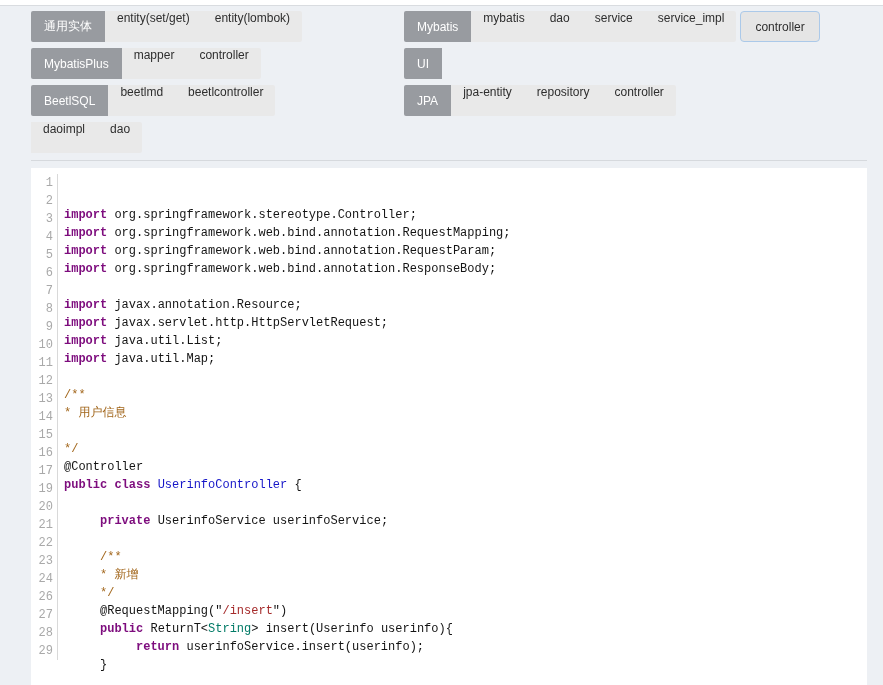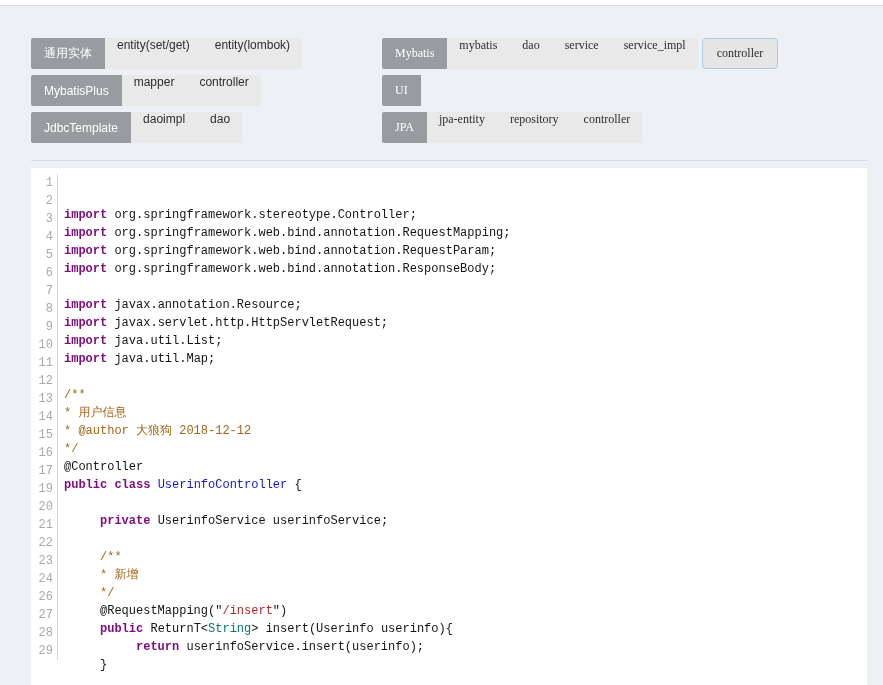--- a/index.html
+++ b/index.html
@@ -2,23 +2,23 @@
 <html style="--c-keyword: #7d0c7d; --c-comment: #a2661b; --c-type: #1616c8; --c-string: #a52a2a; --c-generic: #007a66; --c-plain: #141414; --c-accent: #abc9e9;"><head>
 <meta charset="utf-8">
 <style>
   html,body{margin:0;padding:0;}
   body{
     width:883px;height:685px;position:relative;overflow:hidden;
     background:#edf0f4;
     font-family:"Liberation Sans",sans-serif;
   }
   .topstrip{position:absolute;top:0;left:0;right:0;height:5px;background:#ffffff;border-bottom:1px solid #d9dce0;}
-  .toolbar-col{position:absolute;top:11px;display:flex;flex-direction:column;gap:6px;align-items:flex-start;margin-top:27px;}
+  .toolbar-col{position:absolute;top:11px;display:flex;flex-direction:column;gap:6px;align-items:flex-start;}
   .toolbar-col.left{left:31px;}
-  .toolbar-col.right{left:382px;font-family:Liberation Serif, serif;}
+  .toolbar-col.right{left:404px;}
   .group{display:flex;align-items:stretch;height:31px;font-size:12px;}
   .group-label{
     background:#989ba0;color:#ffffff;display:flex;align-items:center;
     padding:0 13px;border-radius:2px 0 0 2px;white-space:nowrap;
   }
   .group-opts{
     background:#e9e9e9;display:flex;align-items:flex-start;gap:21px;
     padding:0 10px;border-radius:0 2px 2px 0;color:#2e2e2e;
   }
   .opt{cursor:pointer;white-space:nowrap;padding:0 2px;}
@@ -59,21 +59,27 @@
       </div>
     </div>
     <div class="group">
       <div class="group-label">MybatisPlus</div>
       <div class="group-opts">
         <span class="opt">mapper</span>
         <span class="opt">controller</span>
       </div>
     </div>
     <div class="group">
-      <div class="group-label">JdbcTemplate</div>
+      <div class="group-label">BeetlSQL</div>
+      <div class="group-opts">
+        <span class="opt">beetlmd</span>
+        <span class="opt">beetlcontroller</span>
+      </div>
+    </div>
+    <div class="group">
       <div class="group-opts">
         <span class="opt">daoimpl</span>
         <span class="opt">dao</span>
       </div>
     </div>
   </div>
 <div class="toolbar-col right">
     <div class="group">
       <div class="group-label">Mybatis</div>
       <div class="group-opts">
@@ -105,21 +111,21 @@
     <div class="code-row"><span class="ln">3</span><span class="lc"><span class="tk-k">import</span><span class="tk-p"> org.springframework.web.bind.annotation.RequestParam;</span></span></div>
     <div class="code-row"><span class="ln">4</span><span class="lc"><span class="tk-k">import</span><span class="tk-p"> org.springframework.web.bind.annotation.ResponseBody;</span></span></div>
     <div class="code-row"><span class="ln">5</span><span class="lc"></span></div>
     <div class="code-row"><span class="ln">6</span><span class="lc"><span class="tk-k">import</span><span class="tk-p"> javax.annotation.Resource;</span></span></div>
     <div class="code-row"><span class="ln">7</span><span class="lc"><span class="tk-k">import</span><span class="tk-p"> javax.servlet.http.HttpServletRequest;</span></span></div>
     <div class="code-row"><span class="ln">8</span><span class="lc"><span class="tk-k">import</span><span class="tk-p"> java.util.List;</span></span></div>
     <div class="code-row"><span class="ln">9</span><span class="lc"><span class="tk-k">import</span><span class="tk-p"> java.util.Map;</span></span></div>
     <div class="code-row"><span class="ln">10</span><span class="lc"></span></div>
     <div class="code-row"><span class="ln">11</span><span class="lc"><span class="tk-c">/**</span></span></div>
     <div class="code-row"><span class="ln">12</span><span class="lc"><span class="tk-c">* 用户信息</span></span></div>
-    <div class="code-row"><span class="ln">13</span><span class="lc"><span class="tk-c">* @author 大狼狗 2018-12-12</span></span></div>
+    <div class="code-row"><span class="ln">13</span></div>
     <div class="code-row"><span class="ln">14</span><span class="lc"><span class="tk-c">*/</span></span></div>
     <div class="code-row"><span class="ln">15</span><span class="lc"><span class="tk-p">@Controller</span></span></div>
     <div class="code-row"><span class="ln">16</span><span class="lc"><span class="tk-k">public</span><span class="tk-p"> </span><span class="tk-k">class</span><span class="tk-p"> </span><span class="tk-t">UserinfoController</span><span class="tk-p"> {</span></span></div>
     <div class="code-row"><span class="ln">17</span><span class="lc"></span></div>
     <div class="code-row"><span class="ln">19</span><span class="lc"><span class="tk-p">     </span><span class="tk-k">private</span><span class="tk-p"> UserinfoService userinfoService;</span></span></div>
     <div class="code-row"><span class="ln">20</span><span class="lc"></span></div>
     <div class="code-row"><span class="ln">21</span><span class="lc"><span class="tk-c">     /**</span></span></div>
     <div class="code-row"><span class="ln">22</span><span class="lc"><span class="tk-c">     * 新增</span></span></div>
     <div class="code-row"><span class="ln">23</span><span class="lc"><span class="tk-c">     */</span></span></div>
     <div class="code-row"><span class="ln">24</span><span class="lc"><span class="tk-p">     @RequestMapping("</span><span class="tk-s">/insert</span><span class="tk-p">")</span></span></div>

